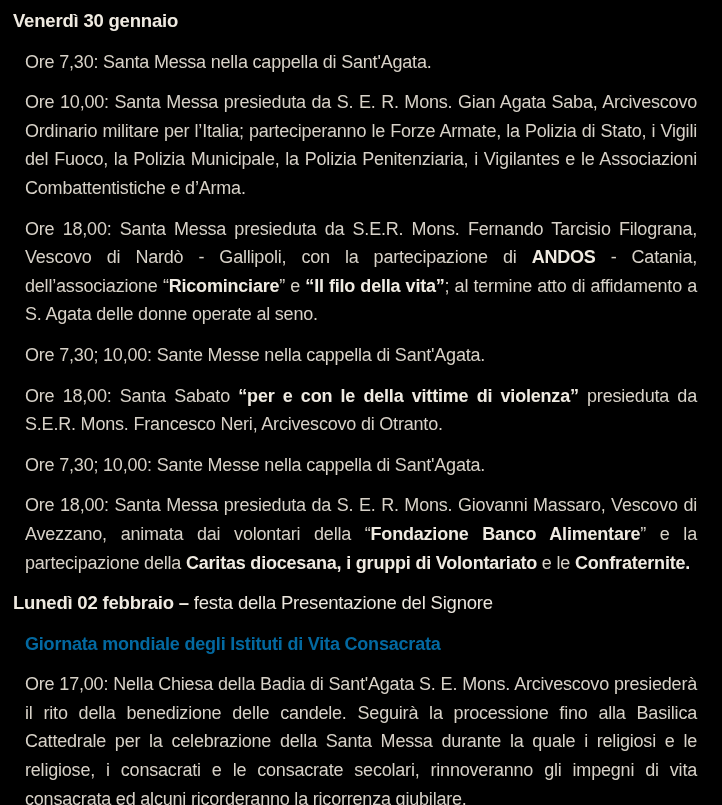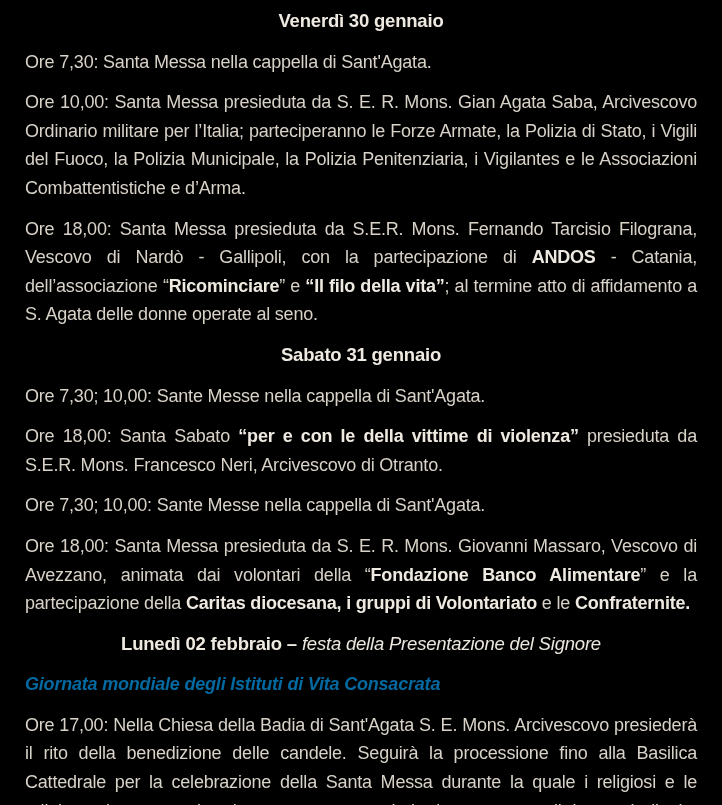--- a/index.html
+++ b/index.html
@@ -23,43 +23,42 @@
     letter-spacing: -0.2px;
     color: #d8d2c8;
   }
   .event-section { margin-top: 8px; }
   .event-section:first-child { margin-top: 0; }
   .section-heading {
     margin: 0;
     font-size: 18.5px;
     font-weight: bold;
     color: #ece7de;
-    text-align: center;
+    text-align: left;
   }
   .section-heading .regular-weight { font-weight: normal; }
   .event-paragraph {
     margin: 12px;
     text-align: justify;
   }
   .bold { font-weight: bold; color: #efeae1; }
-  .italic { font-style: italic; }
+  .italic { }
   .accent { color: #0369a1; }
 </style>
 </head>
 <body>
 
 <main class="program">
     <section class="event-section">
       <h2 class="section-heading"><span class="bold">Venerdì 30 gennaio</span></h2>
       <p class="event-paragraph"><span class="regular-weight">Ore 7,30: Santa Messa nella cappella di Sant'Agata.</span></p>
       <p class="event-paragraph"><span class="regular-weight">Ore 10,00: Santa Messa presieduta da S. E. R. Mons. Gian Agata Saba, Arcivescovo Ordinario militare per l’Italia; parteciperanno le Forze Armate, la Polizia di Stato, i Vigili del Fuoco, la Polizia Municipale, la Polizia Penitenziaria, i Vigilantes e le Associazioni Combattentistiche e d’Arma.</span></p>
       <p class="event-paragraph"><span class="regular-weight">Ore 18,00: Santa Messa presieduta da S.E.R. Mons. Fernando Tarcisio Filograna, Vescovo di Nardò - Gallipoli, con la partecipazione di </span><span class="bold">ANDOS</span><span class="regular-weight"> - Catania, dell’associazione “</span><span class="bold">Ricominciare</span><span class="regular-weight">” e </span><span class="bold">“Il filo della vita”</span><span class="regular-weight">; al termine atto di affidamento a S. Agata delle donne operate al seno.</span></p>
     </section>
     <section class="event-section">
-      <h2 class="section-heading"><span class="bold">Sabato 31 gennaio</span></h2>
       <p class="event-paragraph"><span class="regular-weight">Ore 7,30; 10,00: Sante Messe nella cappella di Sant'Agata.</span></p>
       <p class="event-paragraph"><span class="regular-weight">Ore 18,00: Santa Sabato </span><span class="bold">“per e con le della vittime di violenza”</span><span class="regular-weight"> presieduta da S.E.R. Mons. Francesco Neri, Arcivescovo di Otranto.</span></p>
     </section>
     <section class="event-section">
       <p class="event-paragraph"><span class="regular-weight">Ore 7,30; 10,00: Sante Messe nella cappella di Sant'Agata.</span></p>
       <p class="event-paragraph"><span class="regular-weight">Ore 18,00: Santa Messa presieduta da S. E. R. Mons. Giovanni Massaro, Vescovo di Avezzano, animata dai volontari della “</span><span class="bold">Fondazione Banco Alimentare</span><span class="regular-weight">” e la partecipazione della </span><span class="bold">Caritas diocesana, i gruppi di Volontariato</span><span class="regular-weight"> e le </span><span class="bold">Confraternite.</span></p>
     </section>
     <section class="event-section">
       <h2 class="section-heading"><span class="bold">Lunedì 02 febbraio – </span><span class="italic regular-weight">festa della Presentazione del Signore</span></h2>
       <p class="event-paragraph"><span class="bold italic accent">Giornata mondiale degli Istituti di Vita Consacrata</span></p>

